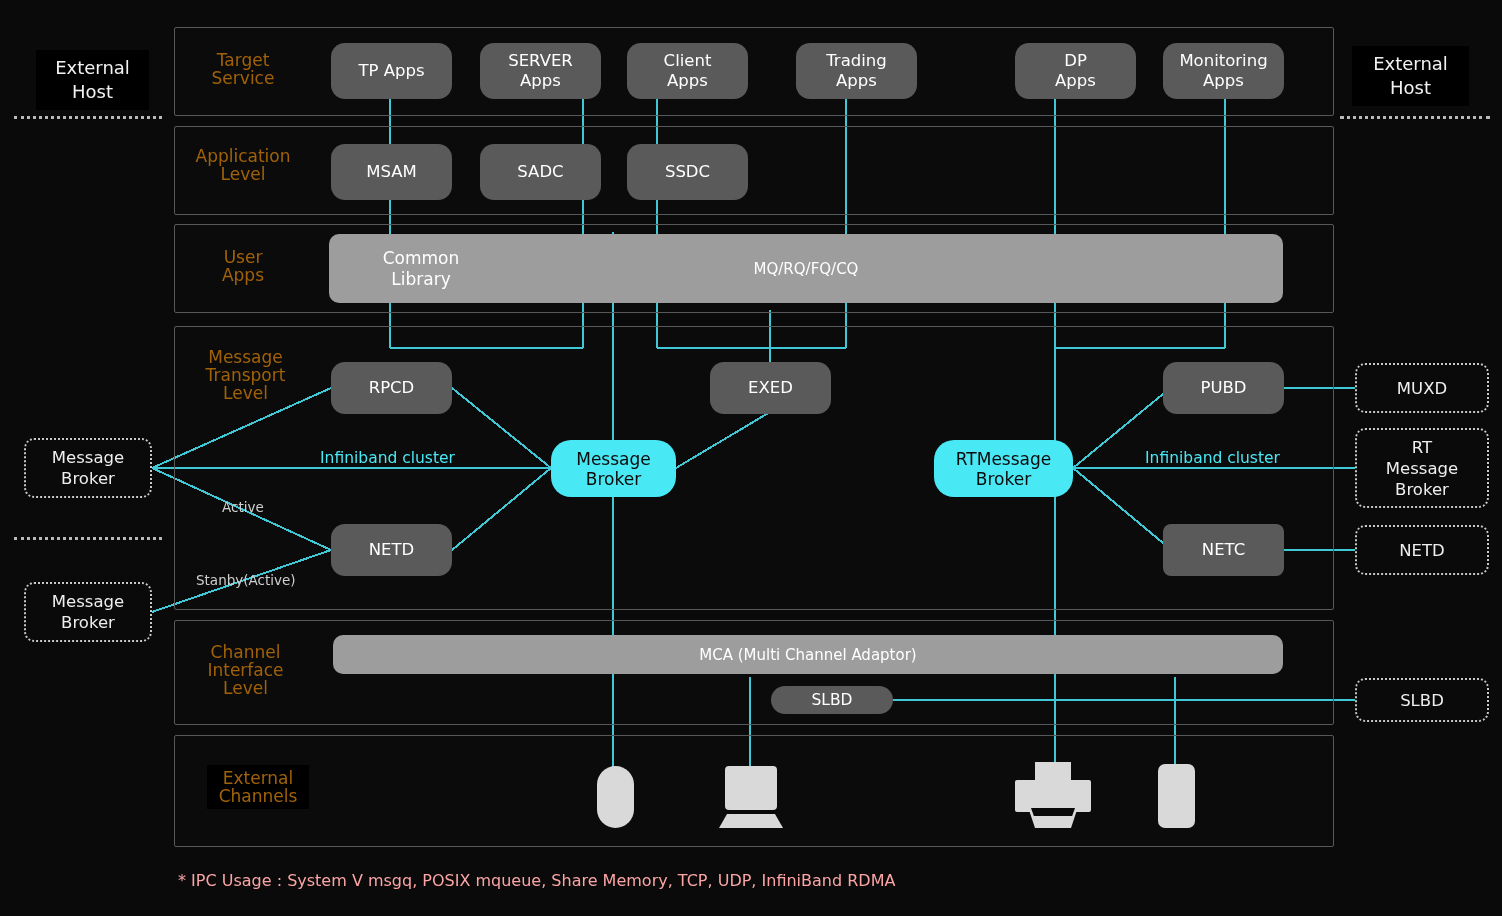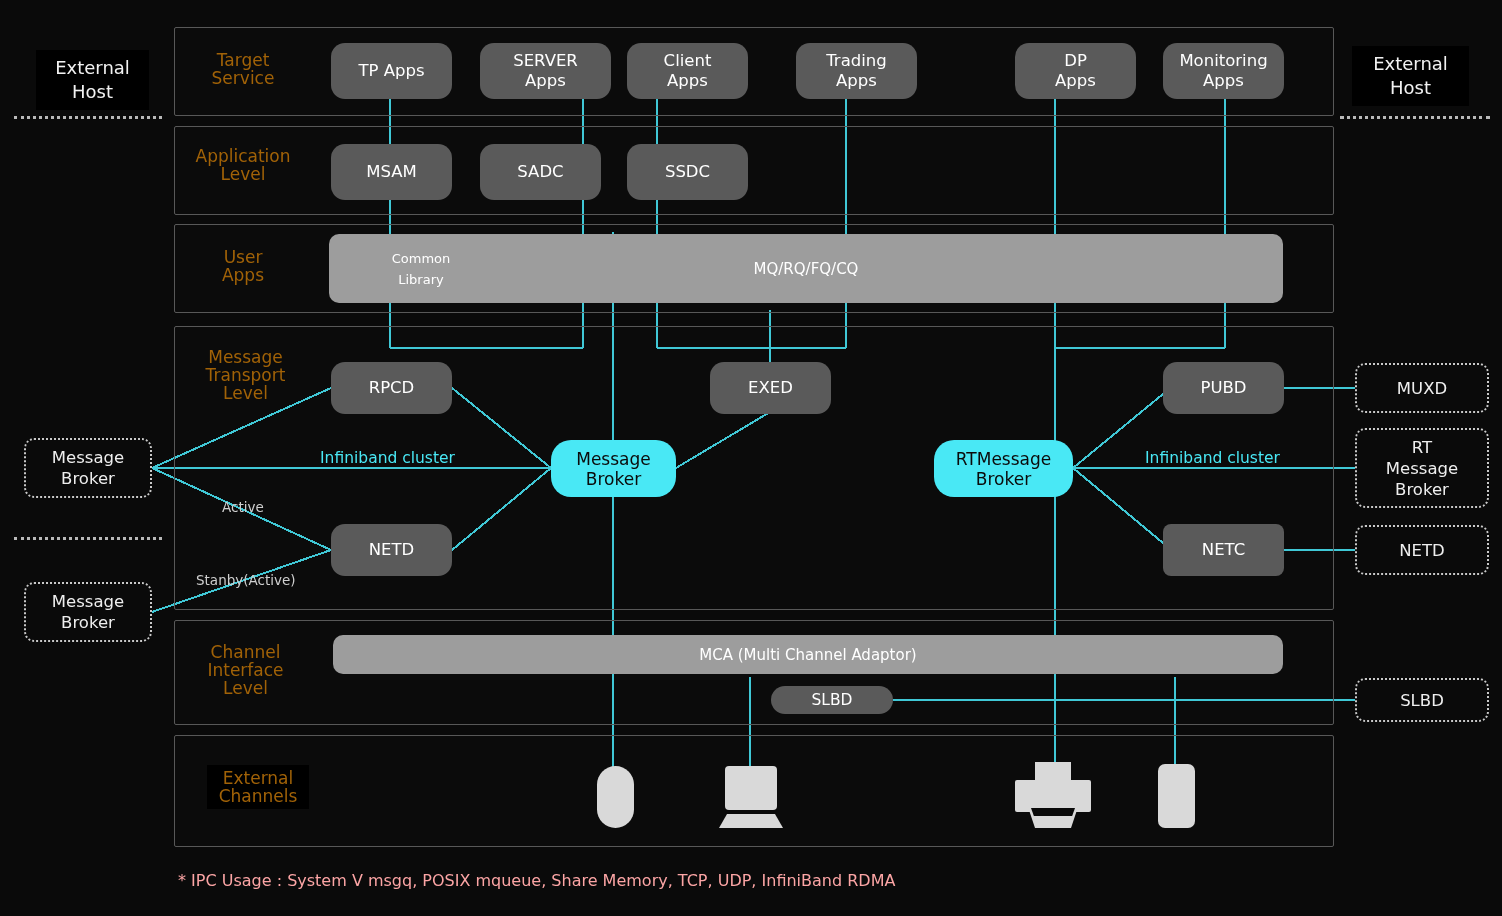--- a/index.html
+++ b/index.html
@@ -43,21 +43,21 @@
     position:absolute;background:#000;color:#f2f2f2;font-size:18px;line-height:24px;
     text-align:center;white-space:pre-line;padding:6px 16px;box-sizing:border-box;
   }
 
   .wirelabel{position:absolute;font-size:15.5px;color:#49e8f5;white-space:nowrap;}
   .wirelabel.dim{color:#cfcfcf;font-size:13.5px;}
 
   .footnote{position:absolute;color:#fca5a5;font-size:16px;white-space:nowrap;}
 
   .commonlib{
-    position:absolute;color:#fff;font-size:13px;line-height:21px;text-align:center;
+    position:absolute;color:#fff;font-size:17px;line-height:21px;text-align:center;
     white-space:pre-line;
   }
 
   
   .device{position:absolute;}
   .dev-phone{background:#d9d9d9;border-radius:20px;}
   .dev-tablet{background:#d9d9d9;border-radius:7px;}
 </style>
 </head>
 <body>
@@ -115,21 +115,21 @@
 
   <div style="position:absolute;left:14px;top:116px;width:148px;border-top:3px dotted #b9b9b9;"></div>
   <div style="position:absolute;left:1340px;top:116px;width:150px;border-top:3px dotted #b9b9b9;"></div>
   <div style="position:absolute;left:14px;top:537px;width:148px;border-top:3px dotted #b9b9b9;"></div>
 
   <div class="level" style="left:174px;top:27px;width:1160px;height:89px;"></div>
   <div class="level-label" style="left:183px;top:51px;width:120px;">Target
 Service</div>
 
   <div class="pill grey" style="left:331px;top:43px;width:121px;height:56px;">TP Apps</div>
-  <div class="pill grey" style="left:480px;top:43px;width:131px;height:56px;white-space:pre-line;">SERVER
+  <div class="pill grey" style="left:480px;top:43px;width:121px;height:56px;white-space:pre-line;">SERVER
 Apps</div>
   <div class="pill grey" style="left:627px;top:43px;width:121px;height:56px;white-space:pre-line;">Client
 Apps</div>
   <div class="pill grey" style="left:776px;top:43px;width:121px;height:56px;white-space:pre-line;margin-left:20px;">Trading
 Apps</div>
   <div class="pill grey" style="left:1015px;top:43px;width:121px;height:56px;white-space:pre-line;">DP
 Apps</div>
   <div class="pill grey" style="left:1163px;top:43px;width:121px;height:56px;white-space:pre-line;">Monitoring
 Apps</div>
 

